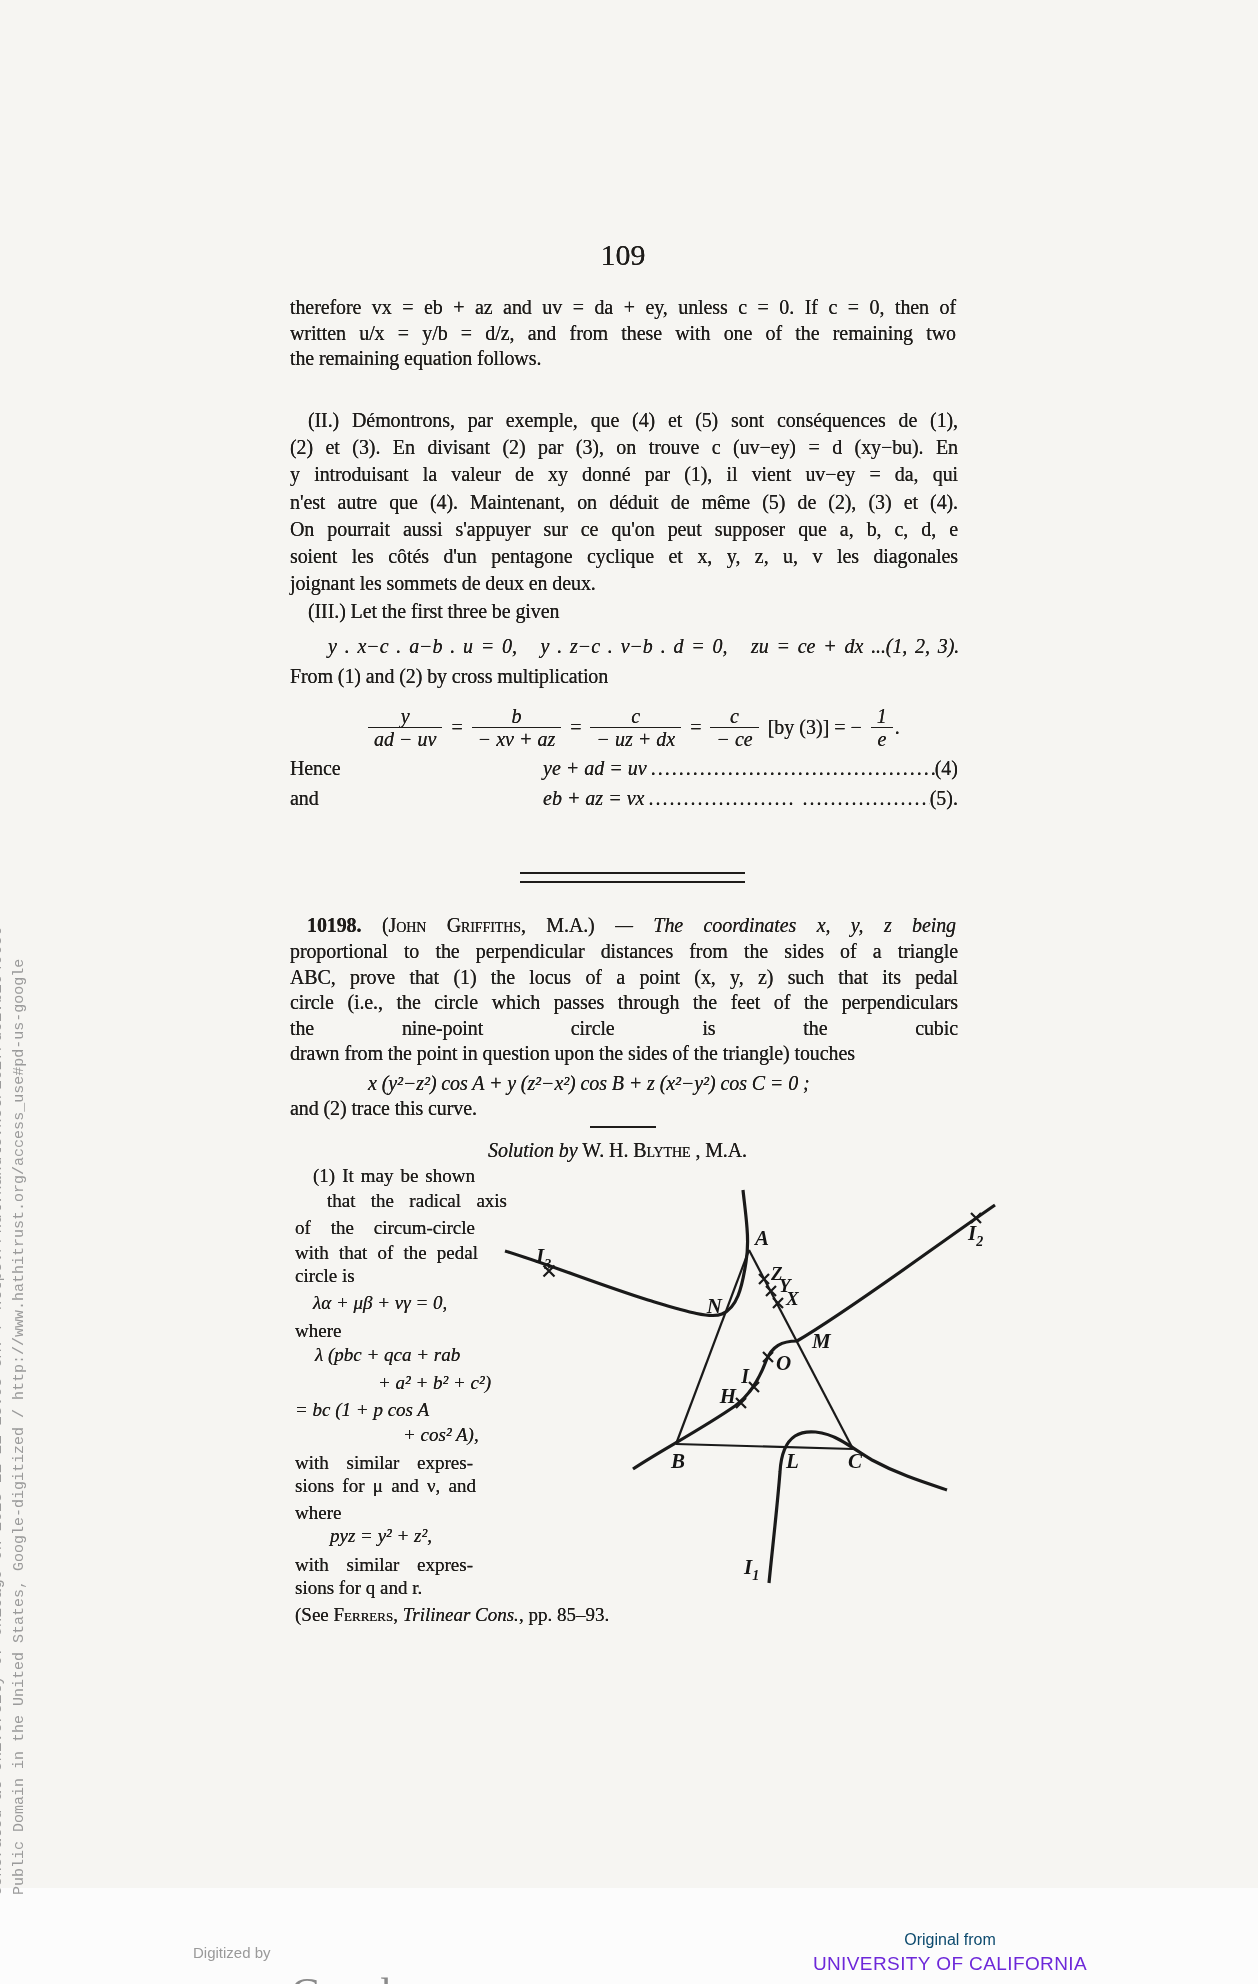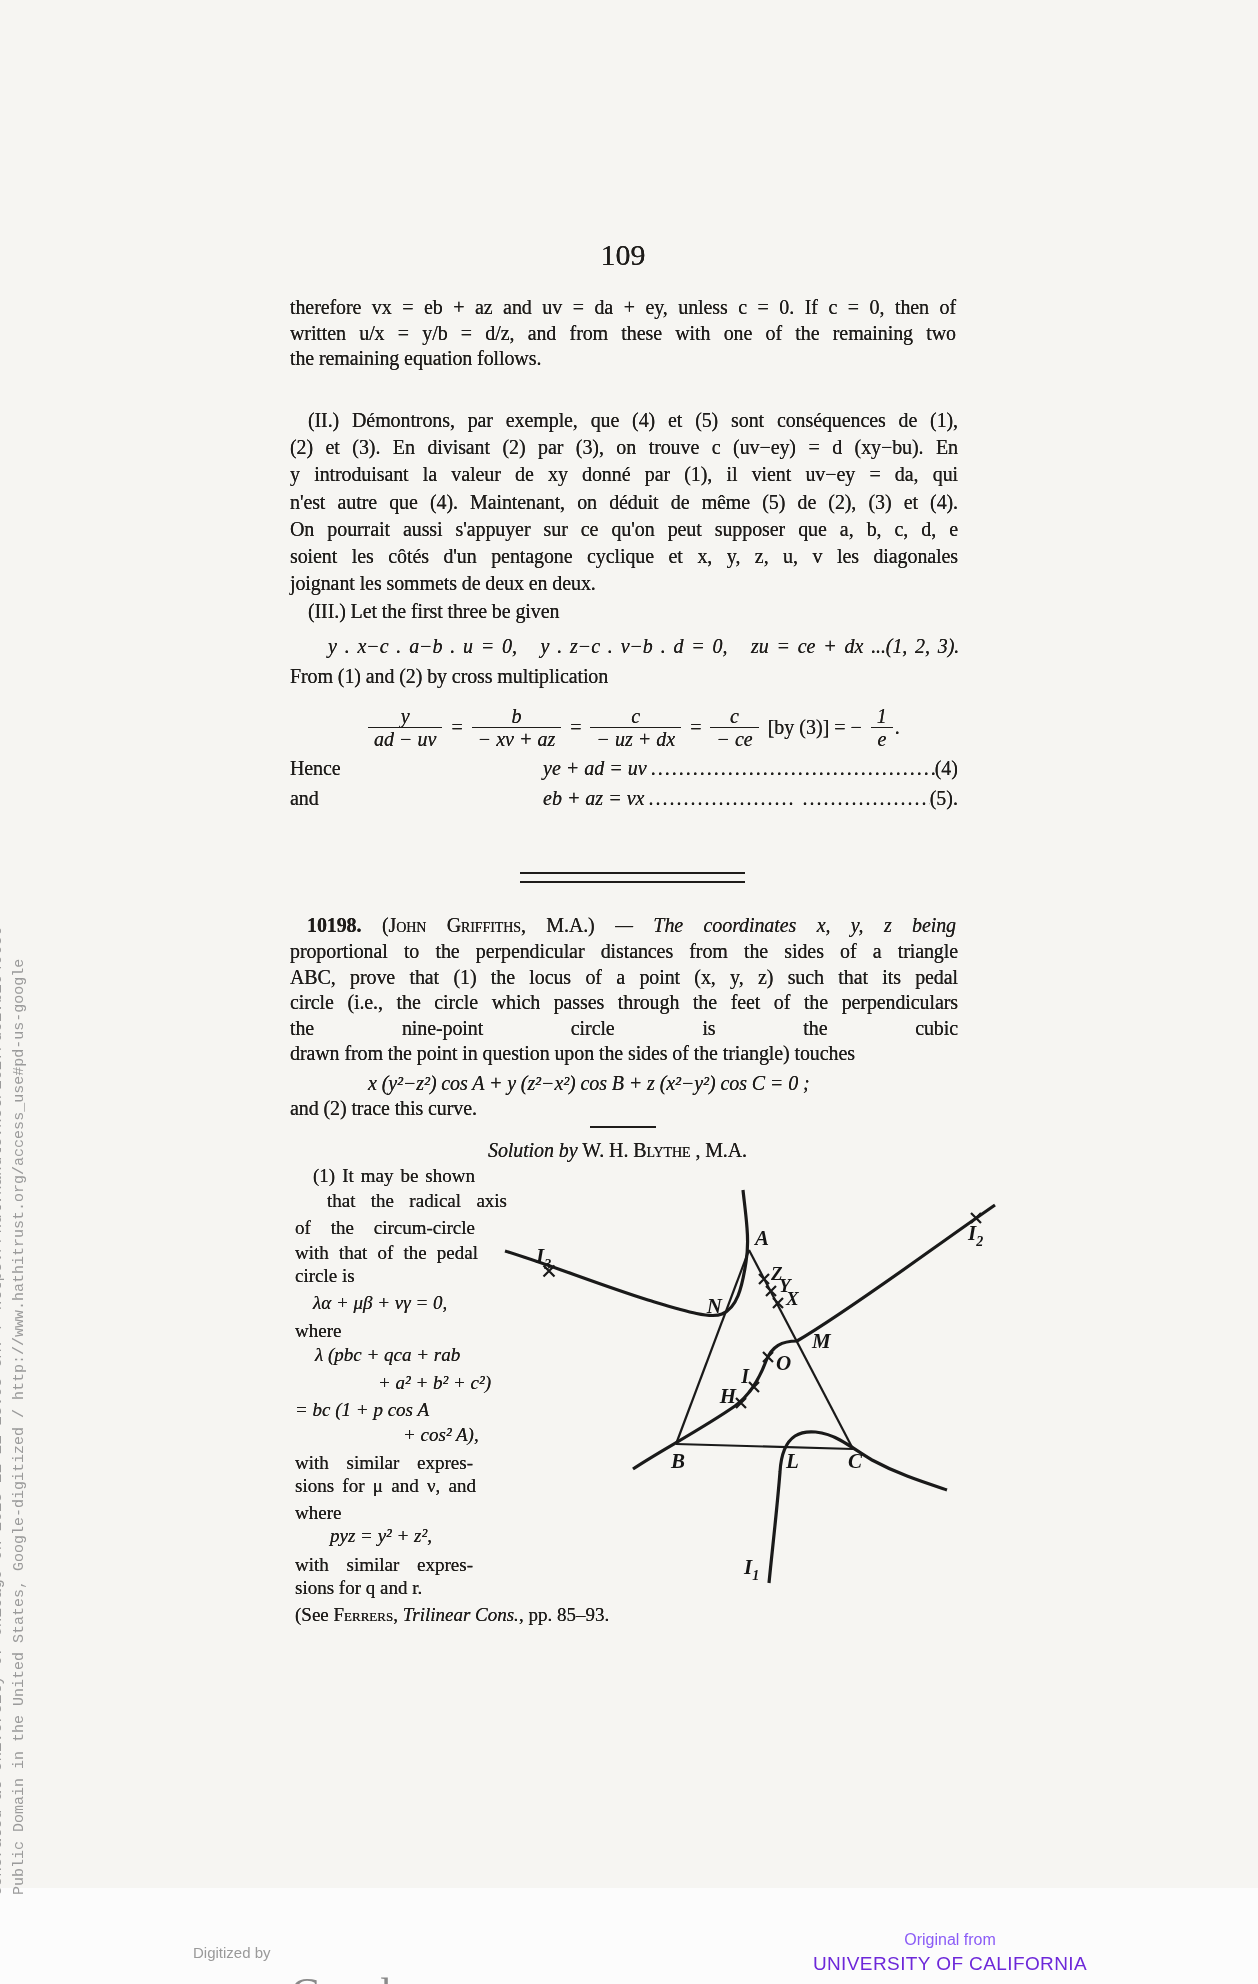--- a/index.html
+++ b/index.html
@@ -20,21 +20,21 @@
   .frac{display:inline-block;text-align:center;vertical-align:middle;font-style:italic;}
   .frac .num{display:block;padding:0 6px;line-height:22px;}
   .frac .den{display:block;padding:0 6px;line-height:22px;border-top:1.6px solid #1e1c1a;}
   .fracrow{display:flex;align-items:center;gap:9px;font-size:20px;text-shadow:0 0 0.4px currentColor;}
   .leader-row{display:flex;align-items:center;font-size:20px;text-shadow:0 0 0.4px currentColor;}
   .leader-row .dots{flex:1;overflow:hidden;white-space:nowrap;letter-spacing:2px;padding:0 4px;}
   .rule{background:#1e1c1a;}
   .sidebar-line{transform:rotate(-90deg);transform-origin:left bottom;white-space:nowrap;
       font-family:"Liberation Mono",monospace;color:#9b9b9b;font-size:16px;}
   .footer-strip{background:#fcfcfc;}
-  .gray-sans{font-family:"Liberation Sans",sans-serif;color:#8b5cf6;}
+  .gray-sans{font-family:"Liberation Sans",sans-serif;color:#0c4a6e;}
   svg text{font-family:"Liberation Serif",serif;font-style:italic;font-weight:bold;fill:#151515;}
 </style>
 </head>
 <body>
 
 <div class="abs footer-strip" style="left:0;top:1888px;width:1258px;height:96px;"></div>
 
 <div class="abs sidebar-line" style="left:6px;top:1878px;">Generated at University of Chicago on 2023-11-21 23:05 GMT / https://hdl.handle.net/2027/uc1.b2940680</div>
 <div class="abs sidebar-line" style="left:28px;top:1878px;font-size:15px;">Public Domain in the United States, Google-digitized / http://www.hathitrust.org/access_use#pd-us-google</div>
 

